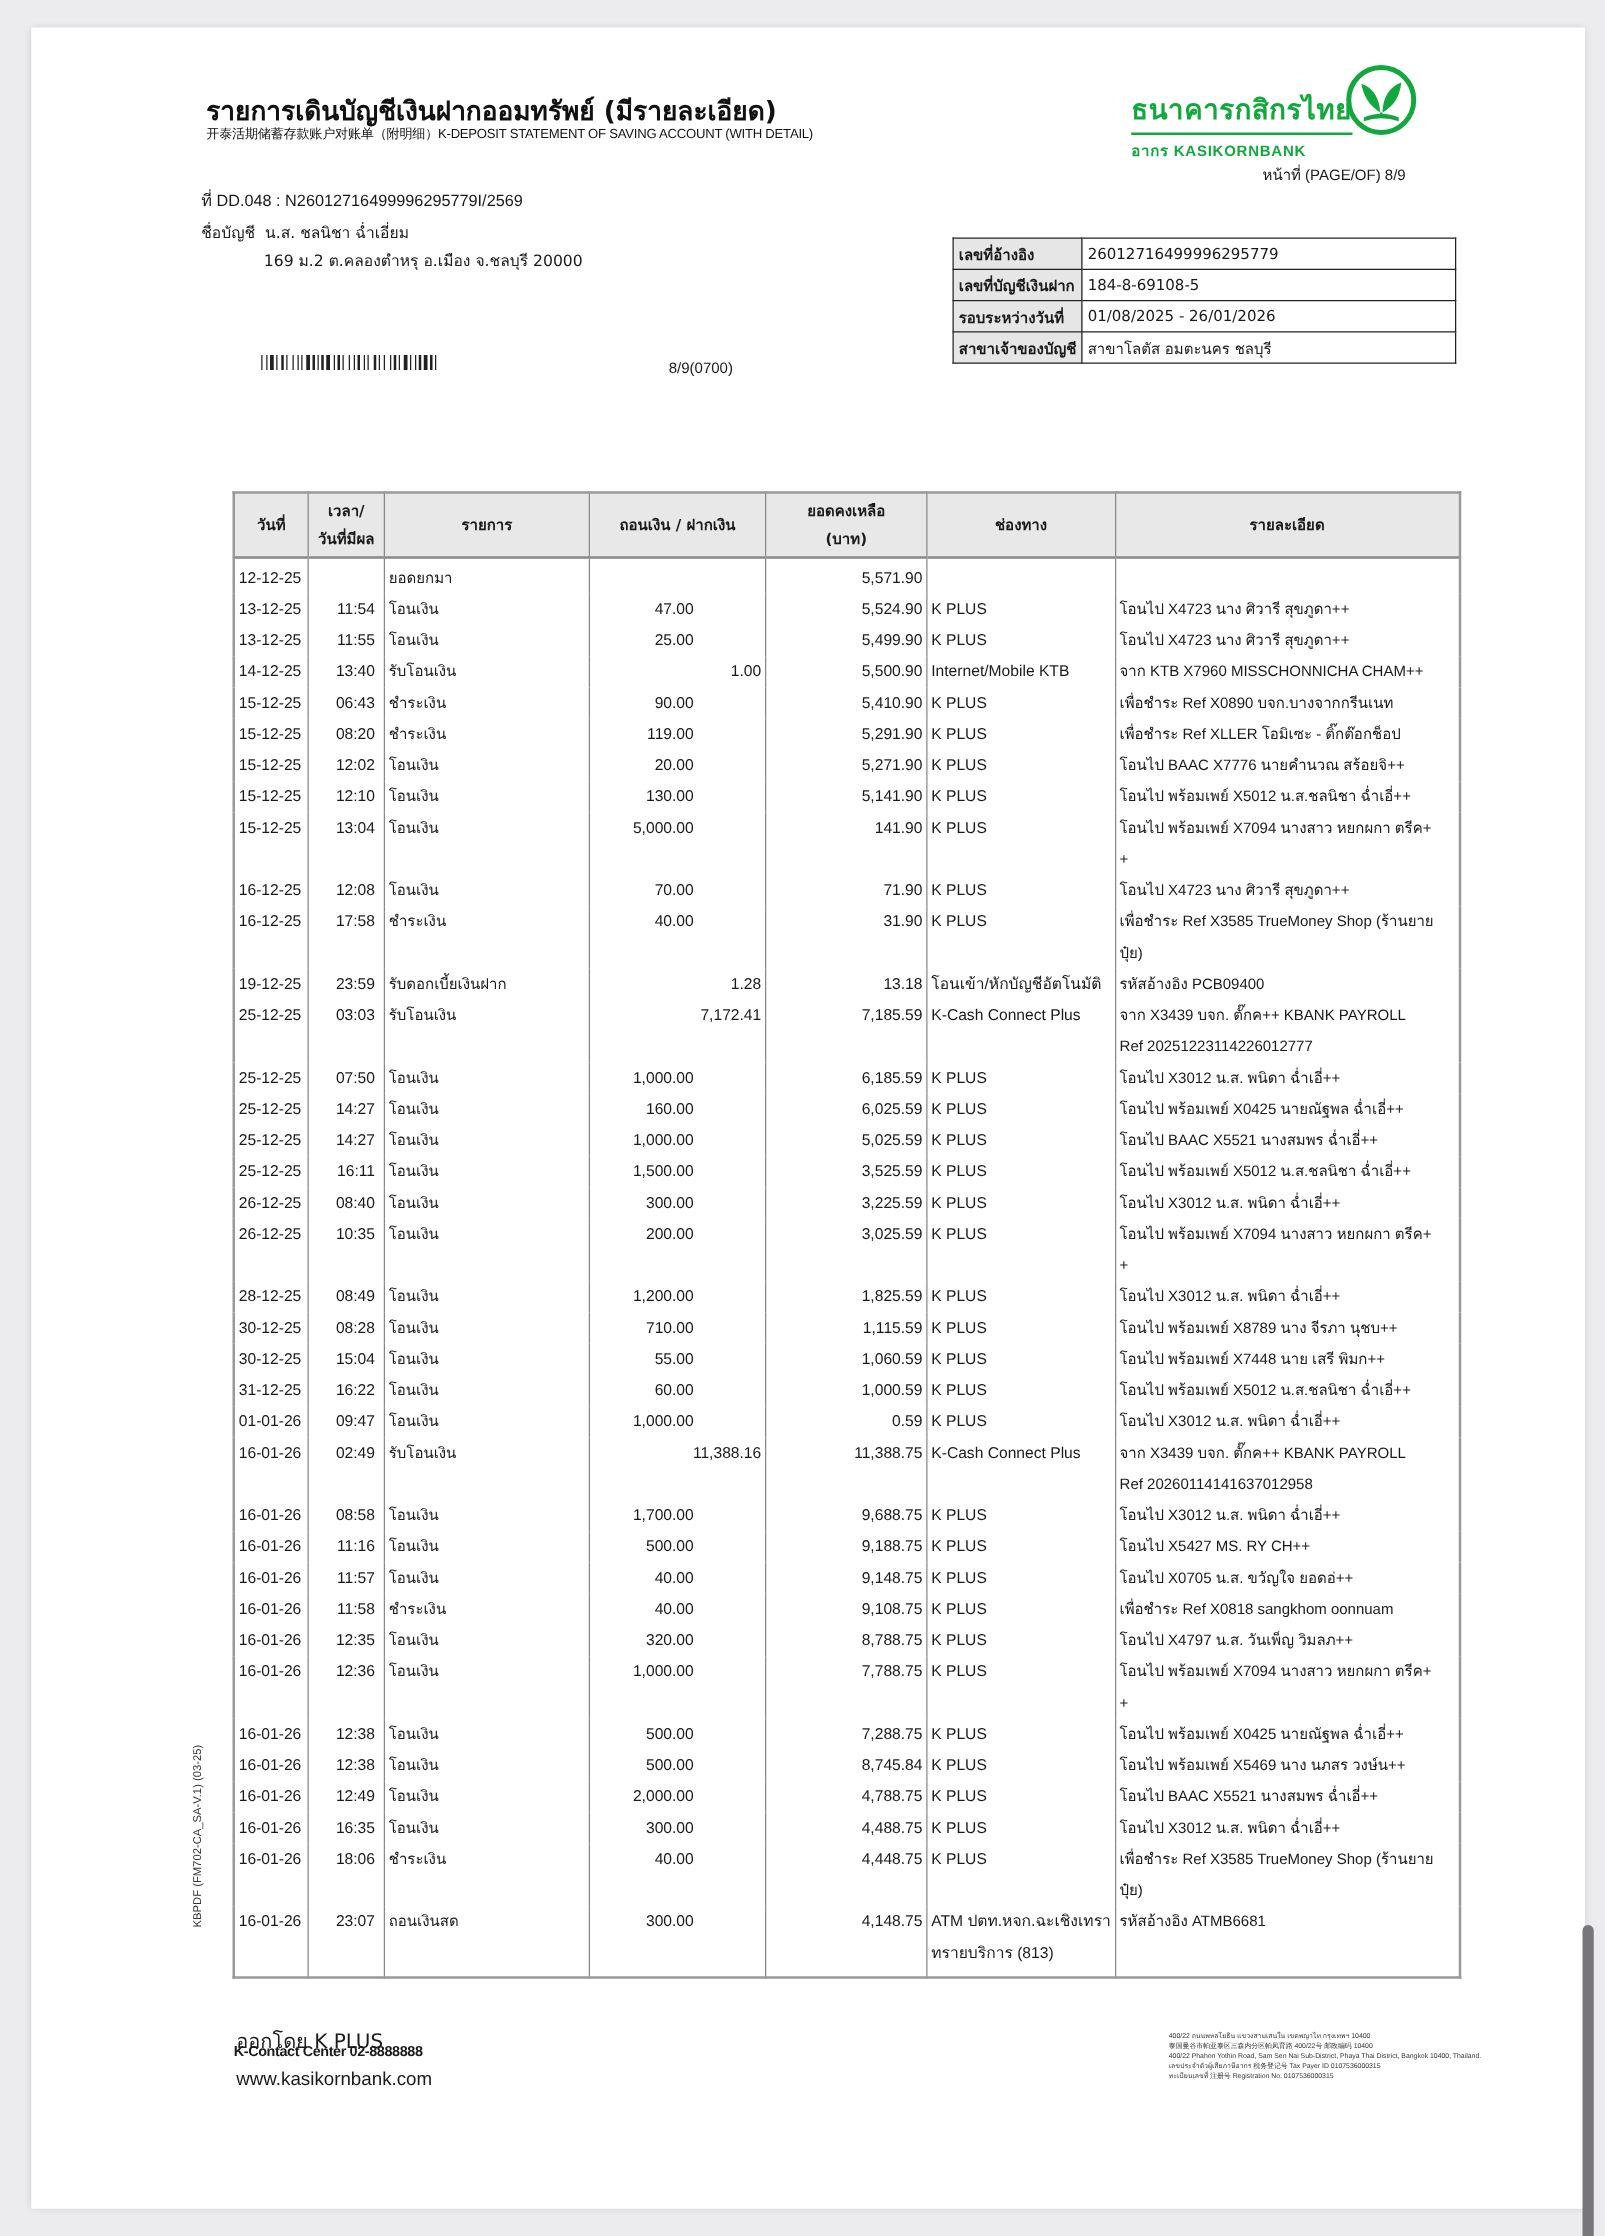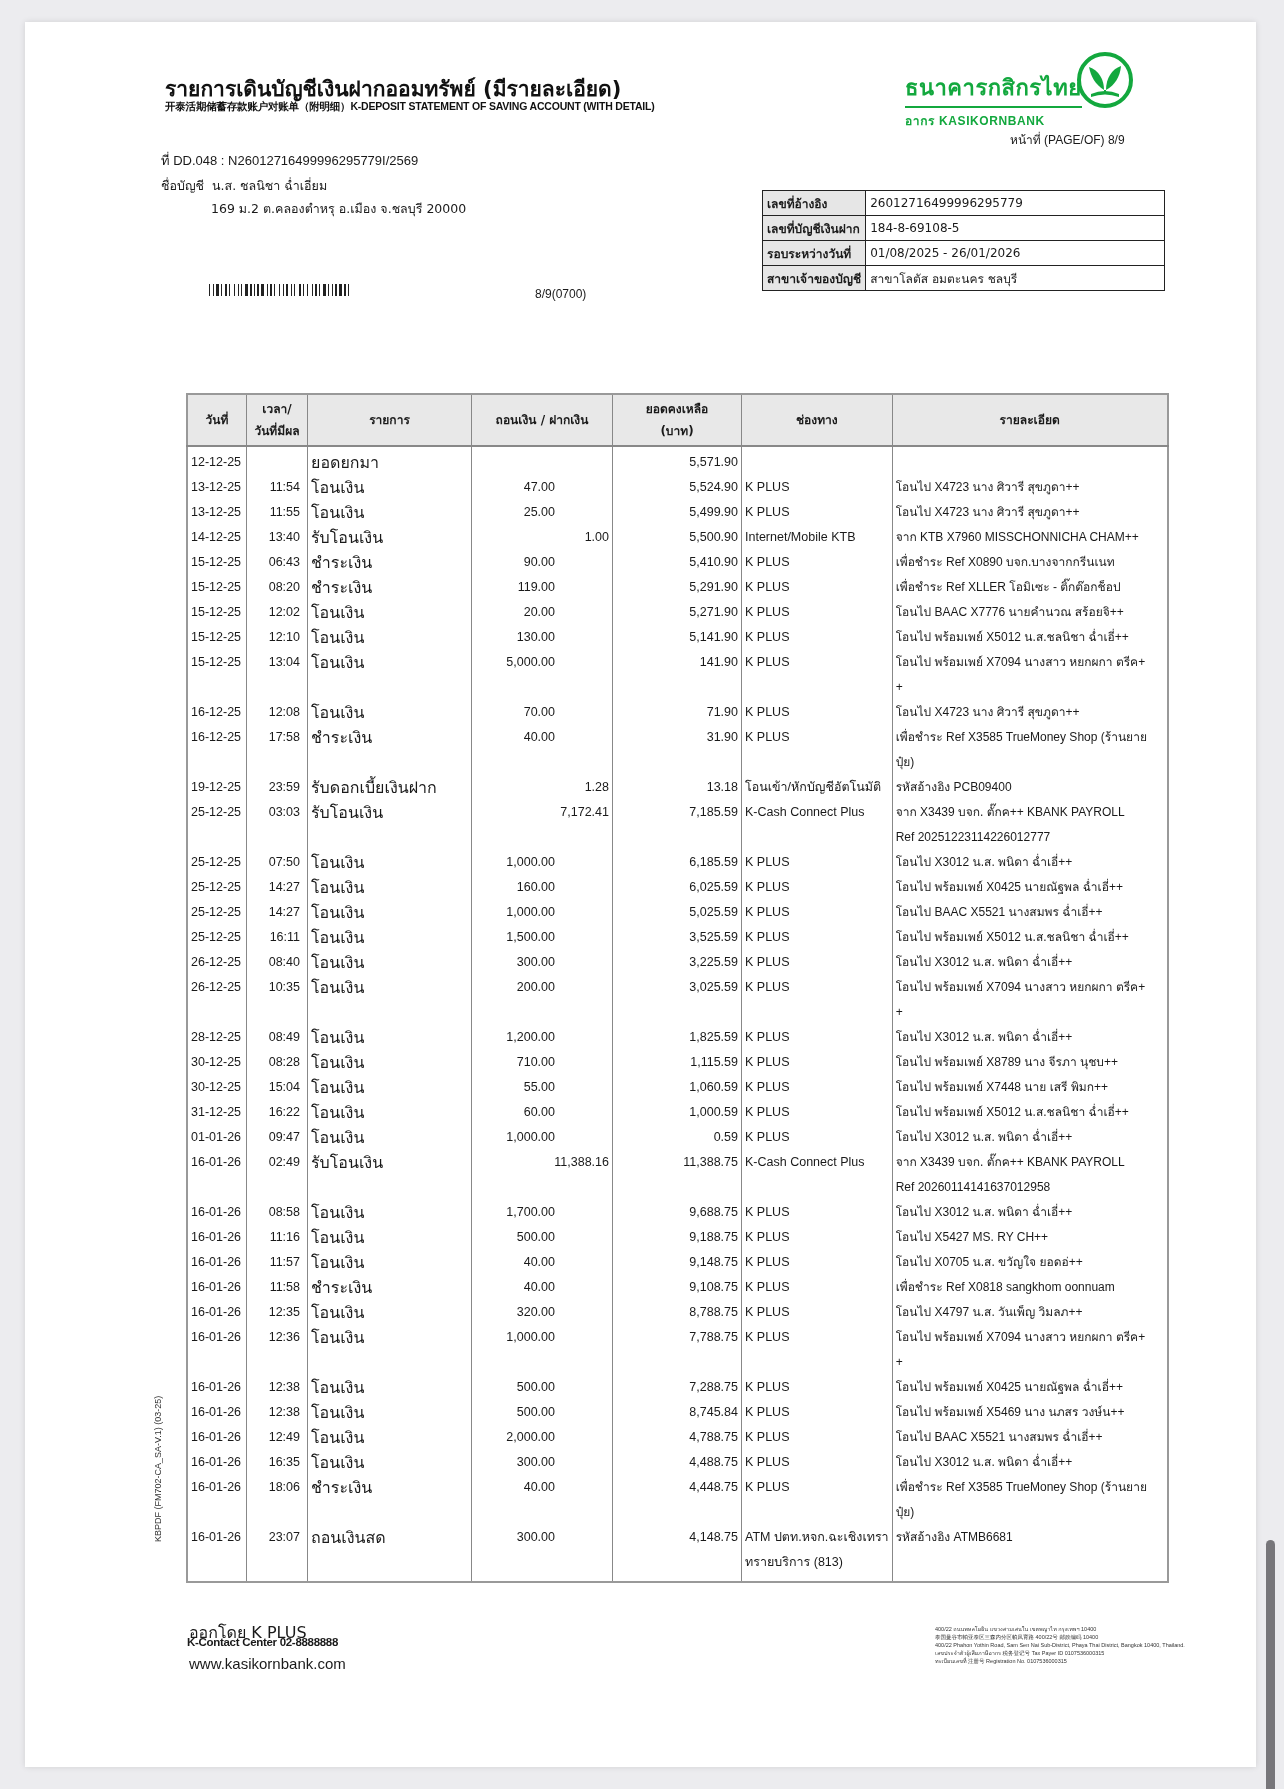--- a/index.html
+++ b/index.html
@@ -3,28 +3,29 @@
 <meta charset="utf-8">
 <style>
   html, body { margin:0; padding:0; }
   body {
     width:1284px; height:1789px; background:#ececef; position:relative; overflow:hidden;
     font-family:"Liberation Sans","DejaVu Sans",sans-serif; color:#1a1a1a;
   }
   .page {
     position:absolute; left:25px; top:22px; width:1231px; height:1745px; background:#fff;
     box-shadow:0 0 6px rgba(0,0,0,0.12);
+    padding-left:12px;
   }
   .scrollbar {
     position:absolute; left:1266px; top:1540px; width:9px; height:249px;
     background:#77767a; border-radius:5px 5px 0 0;
   }
   .abs { position:absolute; }
   .title-th { left:140px; top:50px; font-size:21px; font-weight:bold; color:#111; white-space:nowrap; font-family:"DejaVu Sans",sans-serif; }
-  .title-en { left:140px; top:78px; font-size:10.5px; font-weight:bold; color:#111; white-space:nowrap; letter-spacing:-0.2px; }
+  .title-en { left:140px; top:78px; font-size:10.5px; font-weight:normal; color:#111; white-space:nowrap; letter-spacing:-0.2px; }
   .logo-text { left:880px; top:48px; }
   .logo-th { font-size:22px; font-weight:bold; color:#13a83e; font-family:"DejaVu Sans",sans-serif; border-bottom:2px solid #13a83e; padding-bottom:1px; letter-spacing:0.5px; white-space:nowrap;}
   .logo-en { font-size:12px; font-weight:bold; color:#13a83e; margin-top:3px; letter-spacing:0.6px; white-space:nowrap;}
   .logo-mark { left:1050px; top:28px; width:60px; height:60px; }
   .pageof { left:985px; top:108px; font-size:12px; white-space:nowrap; }
   .docno { left:136px; top:128px; font-size:13px; white-space:nowrap; }
   .acctname { left:136px; top:154px; font-size:12.5px; white-space:nowrap; font-family:"DejaVu Sans",sans-serif;}
   .addr { left:186px; top:177px; font-size:12.5px; white-space:nowrap; font-family:"DejaVu Sans",sans-serif;}
   .barcode { left:184px; top:262px; width:157px; height:12px; display:flex; gap:0; }
   .barcode span { display:block; height:12px; background:#222; }
@@ -35,21 +36,21 @@
   table.info td.k { background:#e6e6e6; font-weight:bold; width:92px; }
   table.info td.v { width:290px; }
 
   table.tx { position:absolute; left:161px; top:371px; border-collapse:collapse; font-size:12.5px; border:2px solid #999; }
   table.tx th { background:#e8e8e8; border:1px solid #888; border-bottom:2px solid #888; font-weight:bold; font-size:12px; height:50px; padding:0; font-family:"DejaVu Sans",sans-serif; line-height:22px;}
   table.tx td { border-left:1.5px solid #888; border-right:1.5px solid #888; border-top:none; border-bottom:none; vertical-align:top; padding:0 3px; line-height:25px; white-space:nowrap; }
   table.tx tr.first td { padding-top:3px; }
   table.tx tr.last td { padding-bottom:6px; }
   td.c-date { width:52px; }
   td.c-time { width:50px; text-align:right; padding-right:7px !important; }
-  td.c-desc { width:157px; font-family:"DejaVu Sans",sans-serif; font-size:16px; }
+  td.c-desc { width:157px; font-family:"DejaVu Sans",sans-serif; font-size:12px; }
   td.c-amt { width:134px; text-align:right; }
   td.c-bal { width:122px; text-align:right; }
   td.c-ch { width:140px; }
   td.c-det { width:268px; font-size:12px; }
   .wd { display:inline-block; padding-right:54px; }
   .line2 { display:block; }
 
   .side-code { left:128px; top:1520px; font-size:9px; color:#333; transform:rotate(-90deg); transform-origin:left top; white-space:nowrap; }
   .foot-issued { left:164px; top:1598px; font-size:16px; white-space:nowrap; font-family:"DejaVu Sans",sans-serif; }
   .foot-contact { left:162px; top:1614px; font-size:11.5px; font-weight:bold; white-space:nowrap; letter-spacing:-0.3px; }

